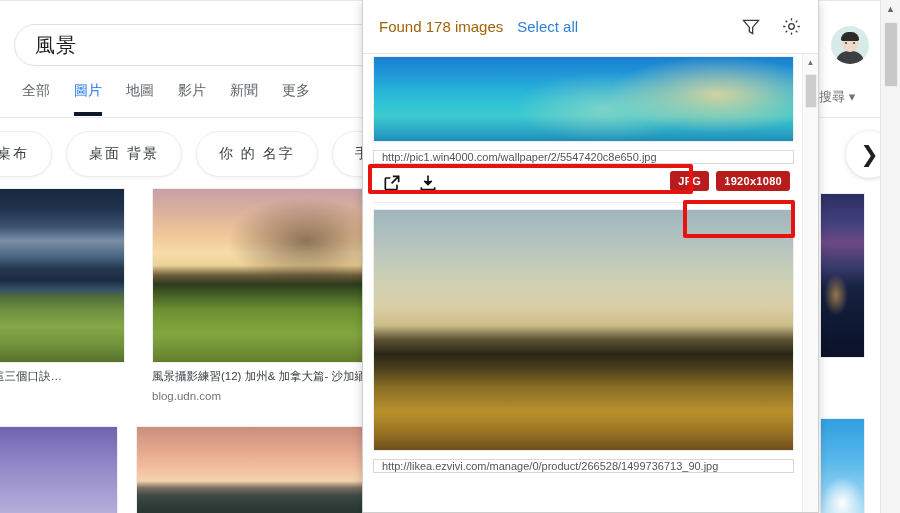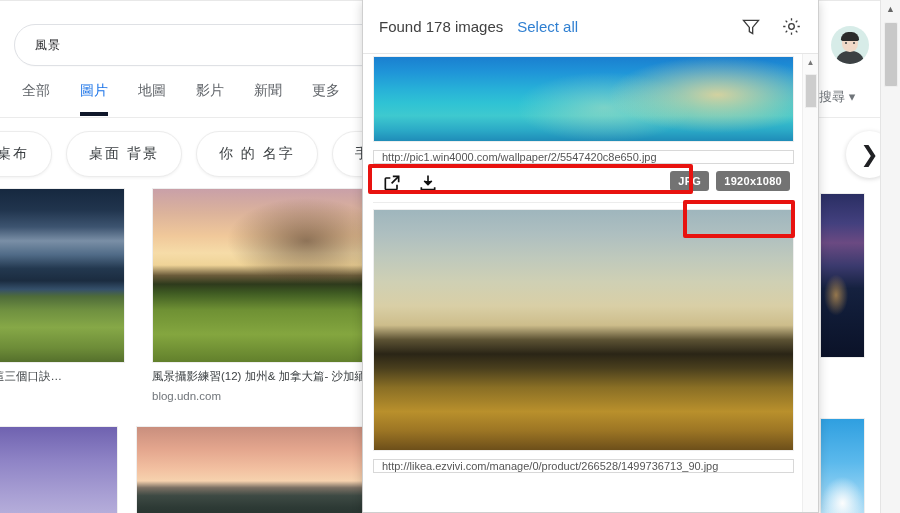--- a/index.html
+++ b/index.html
@@ -14,33 +14,33 @@
   #page { position: absolute; inset: 0; background: #fff; overflow: hidden; }
 
   .top-divider { position:absolute; left:0; top:0; width:880px; height:1px; background:#e8e8e8; }
 
   .searchbar {
     position: absolute; left: 14px; top: 24px; width: 790px; height: 42px;
     border: 1px solid #dfe1e5; border-radius: 24px; background: #fff;
     display: flex; align-items: center; padding: 0 20px;
     box-shadow: 0 1px 1px rgba(0,0,0,0.02);
   }
-  .searchbar .q { font-size: 12px; color: #202124; letter-spacing: 1px; }
+  .searchbar .q { font-size: 20px; color: #202124; letter-spacing: 1px; }
 
   .avatar {
     position: absolute; left: 831px; top: 26px; width: 38px; height: 38px;
     border-radius: 50%; background: #d7ece8; overflow: hidden;
   }
   .avatar .head { position:absolute; left:11px; top:9px; width:16px; height:17px; border-radius:45% 45% 48% 48%; background:#f0d9c8; }
   .avatar .hair { position:absolute; left:10px; top:6px; width:18px; height:9px; border-radius:9px 9px 2px 2px; background:#2b2b2b; }
   .avatar .body { position:absolute; left:5px; top:25px; width:28px; height:16px; border-radius:12px 12px 0 0; background:#3c4043; }
   .avatar .eyeL, .avatar .eyeR { position:absolute; top:16px; width:2px; height:2px; background:#3c4043; border-radius:50%; }
   .avatar .eyeL { left:14px; } .avatar .eyeR { left:22px; }
 
-  .tabs { position: absolute; left: 22px; top: 82px; display: flex; gap: 30px; }
+  .tabs { position: absolute; left: 22px; top: 82px; display: flex; gap: 24px; }
   .tab { font-size: 14px; color: #5f6368; padding-bottom: 12px; cursor: pointer; }
   .tab.active { color: #1a73e8; border-bottom: 4px solid #0f172a; }
   .safesearch { position:absolute; left:806px; top:88px; font-size:13px; color:#70757a; white-space:nowrap; }
   .tabs-rule { position:absolute; left:0; top:117px; width:880px; height:1px; background:#ebebeb; }
 
   
   .chips { position: absolute; left: -26px; top: 131px; display: flex; gap: 14px; align-items: center; }
   .chip {
     height: 46px; border: 1px solid #ececec; border-radius: 24px; background:#fff;
     display: flex; align-items: center; justify-content: center; padding: 0 22px;
@@ -118,39 +118,39 @@
   #panel {
     position: absolute; left: 362px; top: 0; width: 457px; height: 513px;
     background: #fff; border: 1px solid #cfcfcf; border-top: none;
     box-shadow: 0 2px 10px rgba(0,0,0,0.18);
     overflow: hidden;
   }
   .panel-head {
     height: 54px; display: flex; align-items: center; padding: 0 16px;
     border-bottom: 1px solid #e6e6e6; background:#fff;
   }
-  .found { font-size: 15px; color: #404040; }
+  .found { font-size: 15px; color: #a16207; }
   .selectall { font-size: 15px; color: #2f7fd1; margin-left: 14px; cursor: pointer; }
   .head-icons { margin-left: auto; display: flex; align-items: center; gap: 18px; }
   .icon-btn { width: 22px; height: 22px; display:flex; align-items:center; justify-content:center; cursor:pointer; }
 
   .panel-body { position:absolute; left:0; top:54px; width:441px; bottom:0; overflow:hidden; background:#fff; }
 
   .item { padding: 0 10px; }
   .item .preview { width: 421px; border:1px solid #eee; }
   .urlrow { margin: 8px 0 0 0; }
   .urlbox {
     width: 421px; height: 14px; border:1px solid #d8d8d8; background:#fff;
     display:flex; align-items:center; padding: 0 8px;
     font-size: 11px; color:#555;
   }
   .actions { height: 38px; display:flex; align-items:center; gap: 14px; padding-left:8px; position:relative; }
   .badges { position:absolute; right: 4px; top: 7px; display:flex; gap:7px; }
   .badge {
-    background:#737373; color:#fff; font-size:11px; font-weight:bold;
+    background:#b91c1c; color:#fff; font-size:11px; font-weight:bold;
     padding: 4px 8px; border-radius: 3px; letter-spacing:0.3px;
   }
   .sep { height:1px; background:#ececec; margin: 0 10px; }
 
   
   .redbox { position:absolute; border: 4px solid #e8120f; border-radius: 2px; pointer-events:none; }
 
   
   .pscroll { position:absolute; right:0; top:54px; width:16px; bottom:0; background:#fafafa; border-left:1px solid #eee; }
   .pscroll .arrow { height:16px; display:flex; align-items:center; justify-content:center; font-size:8px; color:#777; }

